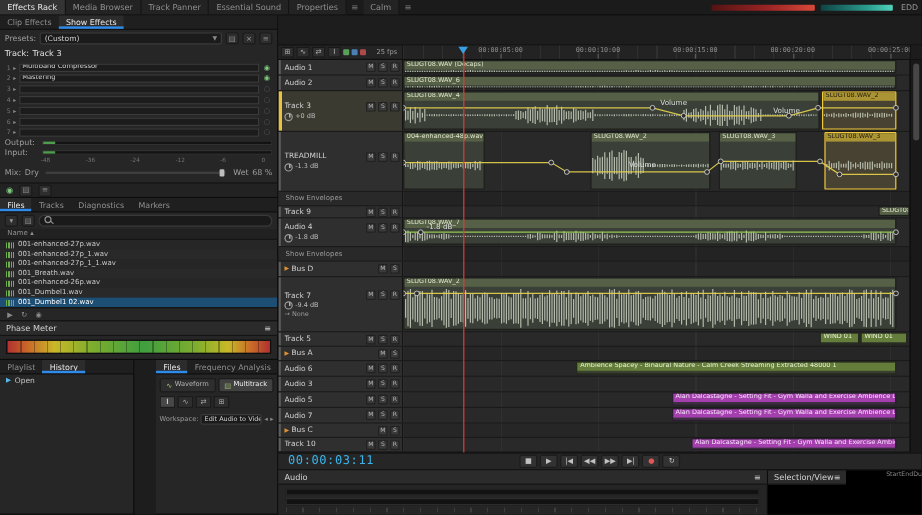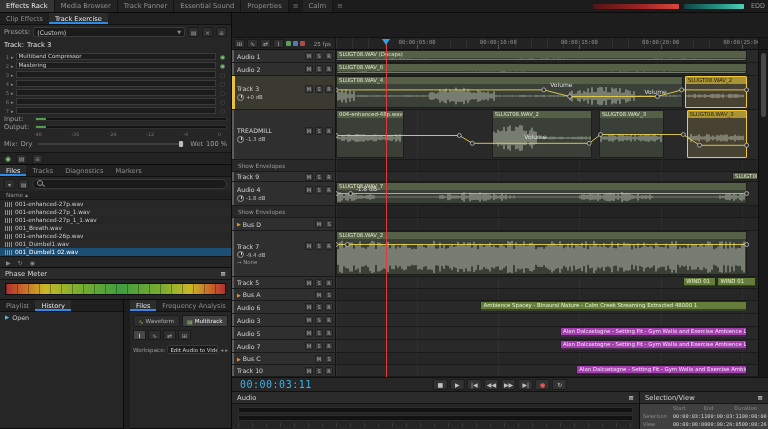--- a/index.html
+++ b/index.html
@@ -68,21 +68,21 @@
 .frow:nth-child(even){background:#292929}
 .frow.selected{background:#1d4e74;color:#fff}
 .fwave{width:7px;height:5px;flex:none;background:repeating-linear-gradient(90deg,#6fae4e 0 1px,rgba(0,0,0,0) 1px 2px)}
 #files-footer{height:11px;display:flex;align-items:center;gap:7px;padding:0 6px;border-top:1px solid #151515;color:#8a8a8a;font-size:6px}
 
 
 #phase{left:0;top:268px;width:232px;height:32px}
 #phase-bar{margin:3px 5px;height:12px;border:1px solid #0e0e0e;background:repeating-linear-gradient(90deg,rgba(0,0,0,.30) 0 1px,rgba(0,0,0,0) 1px 11px),linear-gradient(90deg,#b03030 0%,#c96a28 8%,#c9b828 18%,#7fae2e 32%,#3f9e3f 52%,#7fae2e 72%,#c9b828 84%,#c96a28 93%,#b03030 100%)}
 
 
-#hist{left:0;top:300px;width:124px;height:129px}
+#hist{left:0;top:300px;width:112px;height:129px}
 .hitem{display:flex;align-items:center;gap:3px;height:10px;padding:0 5px;font-size:6.3px;color:#c9c9c9}
 .hic{color:#58b9e8;font-size:5.5px}
 #toolsp{left:130px;top:300px;width:102px;height:129px}
 .vrow{display:flex;gap:2px;padding:3px 3px 0}
 .vbtn{flex:1;height:12px;background:#2e2e2e;border:1px solid #1b1b1b;border-radius:2px;display:flex;align-items:center;gap:2px;justify-content:center;font-size:5.6px;color:#b5b5b5;white-space:nowrap;overflow:hidden}
 .vbtn.active{background:#414141;color:#efefef}
 .vbtn .vic{font-size:6px;color:#9dc46a}
 .ticons{display:flex;gap:2px;padding:3px}
 .tic{width:13px;height:10px;background:#2e2e2e;border:1px solid #1b1b1b;font-size:6px;color:#ababab;display:flex;align-items:center;justify-content:center}
 .tic.active{background:#474747;color:#fff}
@@ -136,21 +136,21 @@
 #transport{position:absolute;left:0;right:0;top:364px;height:15px;background:#262626;border-top:1px solid #101010;border-bottom:1px solid #101010;display:flex;align-items:center}
 #ttime{font-size:10px;color:#3ab4ea;padding:0 8px;letter-spacing:.5px}
 #t-buttons{position:absolute;left:50%;transform:translateX(-50%);display:flex;gap:2px}
 .tbtn{min-width:15px;height:11px;padding:0 2px;background:#323232;border:1px solid #1c1c1c;border-radius:2px;font-size:6px;color:#c2c2c2;display:flex;align-items:center;justify-content:center;white-space:nowrap}
 .tbtn.red{color:#e25555}
 #bottom{position:absolute;left:0;right:0;top:379px;height:37px;display:flex}
 #levels{flex:1;background:#252525;border-right:1px solid #0d0d0d}
 .lvl-body{padding:3px 6px 0}
 .lvl-bar{height:6px;background:#121212;border:1px solid #2c2c2c;margin-bottom:2px}
 .lvl-scale{height:4px;background:repeating-linear-gradient(90deg,#3c3c3c 0 1px,rgba(0,0,0,0) 1px 14px)}
-#selview{width:128px;background:#404040;display:flex;flex-direction:column}
+#selview{width:128px;background:#000000;display:flex;flex-direction:row}
 .svgrid{display:grid;grid-template-columns:30px 1fr 1fr 1fr;padding:0 3px;align-items:center;height:8px}
 .svh{font-size:5.2px;color:#8a8a8a}
 .svl{font-size:5.2px;color:#8a8a8a}
 .svv{font-size:5.2px;color:#d6d6d6;font-family:"DejaVu Sans Mono",monospace;white-space:nowrap}
 </style>
 </head>
 <body>
 
 <div class="app">
 
@@ -170,21 +170,21 @@
     <div class="meters-top">
       <span class="mbar red"></span>
       <span class="mbar teal"></span>
     </div>
     <span class="corner-label">EDD</span>
   </div>
 
   <div class="panel" id="fx">
     <div class="subtabs" id="fx-tabs">
         <div class="stab">Clip Effects</div>
-        <div class="stab active">Track Exercise</div>
+        <div class="stab active">Show Effects</div>
       </div>
     <div class="fxrow" id="fx-presets">
       <span class="lbl">Presets:</span>
       <span class="select">
           <span>(Custom)</span>
           <span class="sel-arrow">▼</span>
         </span>
       <span class="ic">▤</span>
       <span class="ic">×</span>
       <span class="ic">≡</span>
@@ -231,43 +231,43 @@
           <span class="slot-p">○</span>
         </div>
         <div class="slot">
           <span class="slot-n">7</span>
           <span class="slot-a">▸</span>
           <div class="slot-box"></div>
           <span class="slot-p">○</span>
         </div>
       </div>
     <div class="fxrow mline">
+      <span class="lbl mlabel">Output:</span>
+      <span class="mbarbox"></span>
+    </div>
+    <div class="fxrow mline">
       <span class="lbl mlabel">Input:</span>
-      <span class="mbarbox"></span>
-    </div>
-    <div class="fxrow mline">
-      <span class="lbl mlabel">Output:</span>
       <span class="mbarbox"></span>
     </div>
     <div id="fx-scale">
         <span>-48</span>
         <span>-36</span>
         <span>-24</span>
         <span>-12</span>
         <span>-6</span>
         <span>0</span>
       </div>
     <div class="fxrow" id="fx-mix">
       <span class="lbl">Mix:</span>
       <span class="lbl">Dry</span>
       <span class="slider">
           <span class="hnd"></span>
         </span>
       <span class="lbl">Wet</span>
-      <span class="lbl">100 %</span>
+      <span class="lbl">68 %</span>
     </div>
     <div id="fx-footer">
       <span class="pow">◉</span>
       <span class="ic">▤</span>
       <span class="ic">≡</span>
     </div>
   </div>
 
   <div class="panel" id="files">
     <div class="ptabs" id="files-tabs">

